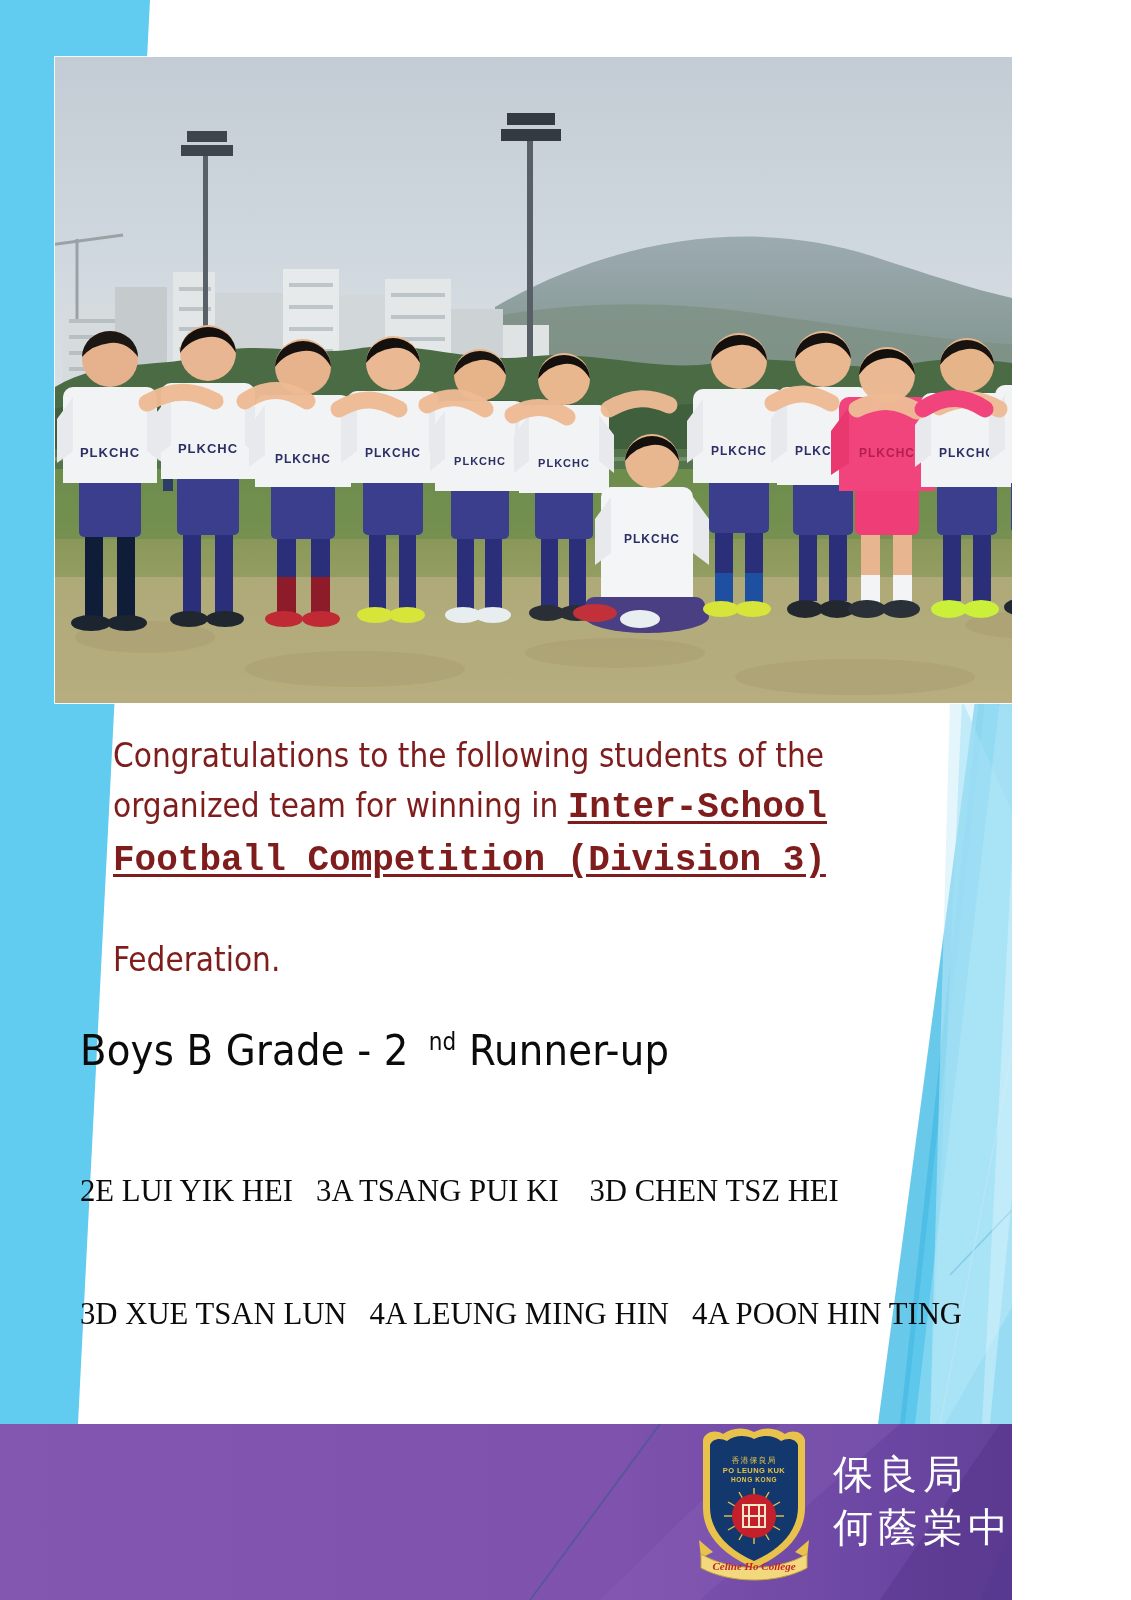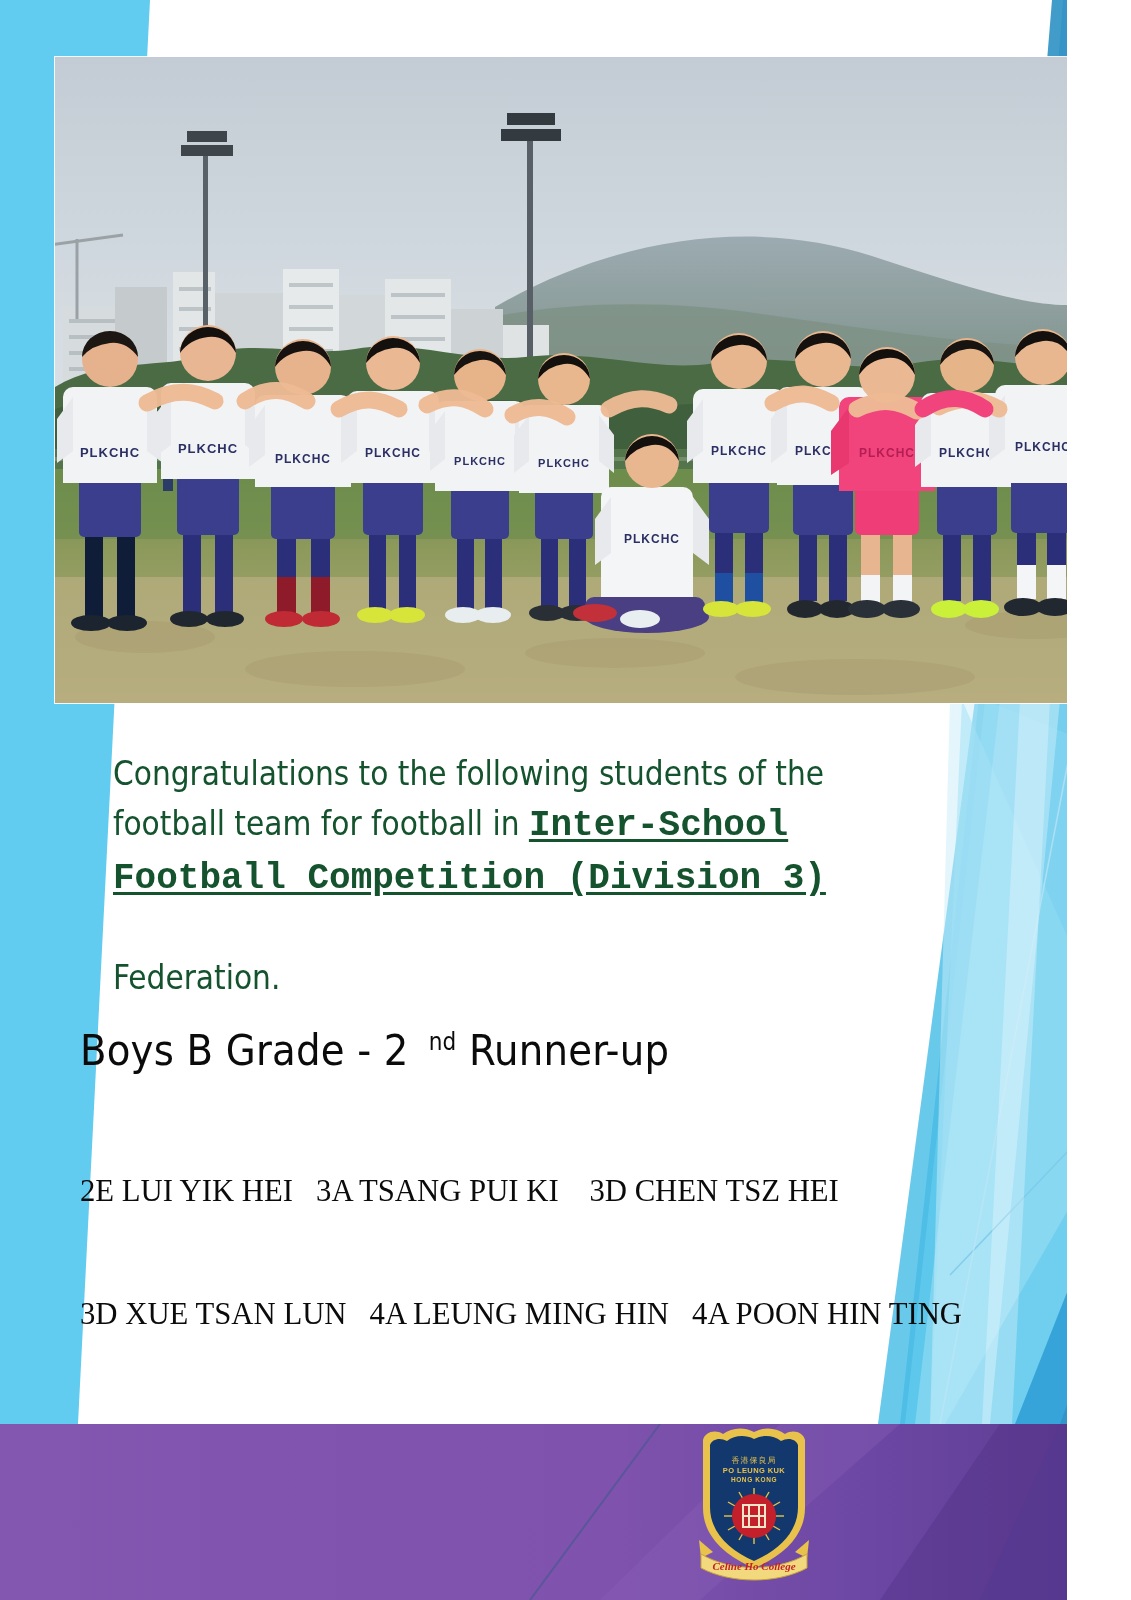--- a/index.html
+++ b/index.html
@@ -1,18 +1,18 @@
 <!DOCTYPE html>
 <html><head>
 <meta charset="utf-8">
 <style>
   html,body{margin:0;padding:0;background:#fff;}
   body{width:1131px;height:1600px;overflow:hidden;font-family:"Liberation Sans",sans-serif;}
 
-  #poster{position:relative;width:1067px;height:1600px;overflow:hidden;background:#ffffff;}
+  #poster{position:relative;width:969px;height:1600px;overflow:hidden;background:#ffffff;padding-left:43px;}
 
   
   .bg-layer{position:absolute;inset:0;overflow:hidden;}
   .bg-svg{position:absolute;top:0;left:0;width:1131px;height:1600px;display:block;}
 
   
   #photo-frame{
     position:absolute;left:55px;top:57px;width:1018px;height:646px;
     overflow:hidden;background:#b9c2c9;
     box-shadow:0 0 0 1px rgba(255,255,255,.9);
@@ -20,24 +20,24 @@
   #photo-svg{display:block;width:1018px;height:646px;}
 
   
   #date-line{
     position:absolute;left:0;top:706px;width:948px;text-align:right;
     font-family:"DejaVu Sans",sans-serif;font-size:28px;color:#111;letter-spacing:.1px;
   }
   #date-line sup{font-size:17px;vertical-align:super;line-height:0;}
 
   #congrats{
-    position:absolute;left:113px;top:750px;width:830px;
+    position:absolute;left:113px;top:732px;width:830px;
     font-family:"DejaVu Sans Condensed","Liberation Sans Narrow","Liberation Sans",sans-serif;
     font-stretch:condensed;
-    font-size:33px;line-height:1.48;color:#14532d;
+    font-size:33px;line-height:1.48;color:#7f1d1d;
   }
   #congrats .strong{font-weight:bold;text-decoration:underline;text-underline-offset:4px;font-size:36px;font-family:Liberation Mono, monospace;}
 
   #grade-title{
     position:absolute;left:80px;top:1027px;width:960px;
     font-family:"DejaVu Sans Condensed","Liberation Sans Narrow","Liberation Sans",sans-serif;
     font-stretch:condensed;
     font-size:43px;line-height:1.1;color:#0b0b0b;letter-spacing:.2px;
   }
   #grade-title sup{font-size:24px;vertical-align:super;line-height:0;margin-left:20px;}
@@ -401,21 +401,21 @@
           </g>
           <path d="M868,352 C892,336 912,340 930,352" stroke="#f1447c" stroke-width="17" stroke-linecap="round" fill="none"></path>
         </g>
       </g>
     </svg>
   </div>
 
 
   <div id="congrats">
     <span>Congratulations to the following students of the</span><br>
-    <span>football team for football in </span><span class="strong">Inter-School</span><br>
+    <span>organized team for winning in </span><span class="strong">Inter-School</span><br>
     <span class="strong">Football Competition (Division 3)</span><br>
     <br>
     <span>Federation.</span>
   </div>
 
   <div id="grade-title"><span>Boys B Grade - 2</span><sup>nd</sup><span> Runner-up</span></div>
 
   <div id="names">
     <div class="name-row">2E LUI YIK HEI   3A TSANG PUI KI    3D CHEN TSZ HEI</div>
     <div class="name-row">3D XUE TSAN LUN   4A LEUNG MING HIN   4A POON HIN TING</div>
@@ -474,15 +474,19 @@
         <line x1="68" y1="89" x2="68" y2="111"></line>
         <line x1="52" y1="100" x2="74" y2="100"></line>
       </g>
 
       <path d="M8,124 L22,136 L10,142 Z" fill="#E8C24A"></path>
       <path d="M118,124 L104,136 L116,142 Z" fill="#E8C24A"></path>
       <path d="M10,138 C40,156 86,156 116,138 L116,152 C86,168 40,168 10,152 Z" fill="#F2D97E" stroke="#C9A23A" stroke-width="1"></path>
       <text x="63" y="154" font-family="Liberation Serif, serif" font-size="11" font-style="italic" font-weight="bold" fill="#C4202B" text-anchor="middle">Celine Ho College</text>
     </svg>
 
+    <div id="school-name">
+      <div>保良局</div>
+      <div>何蔭棠中學</div>
+    </div>
   </div>
 
 </div>
 
 </body></html>

